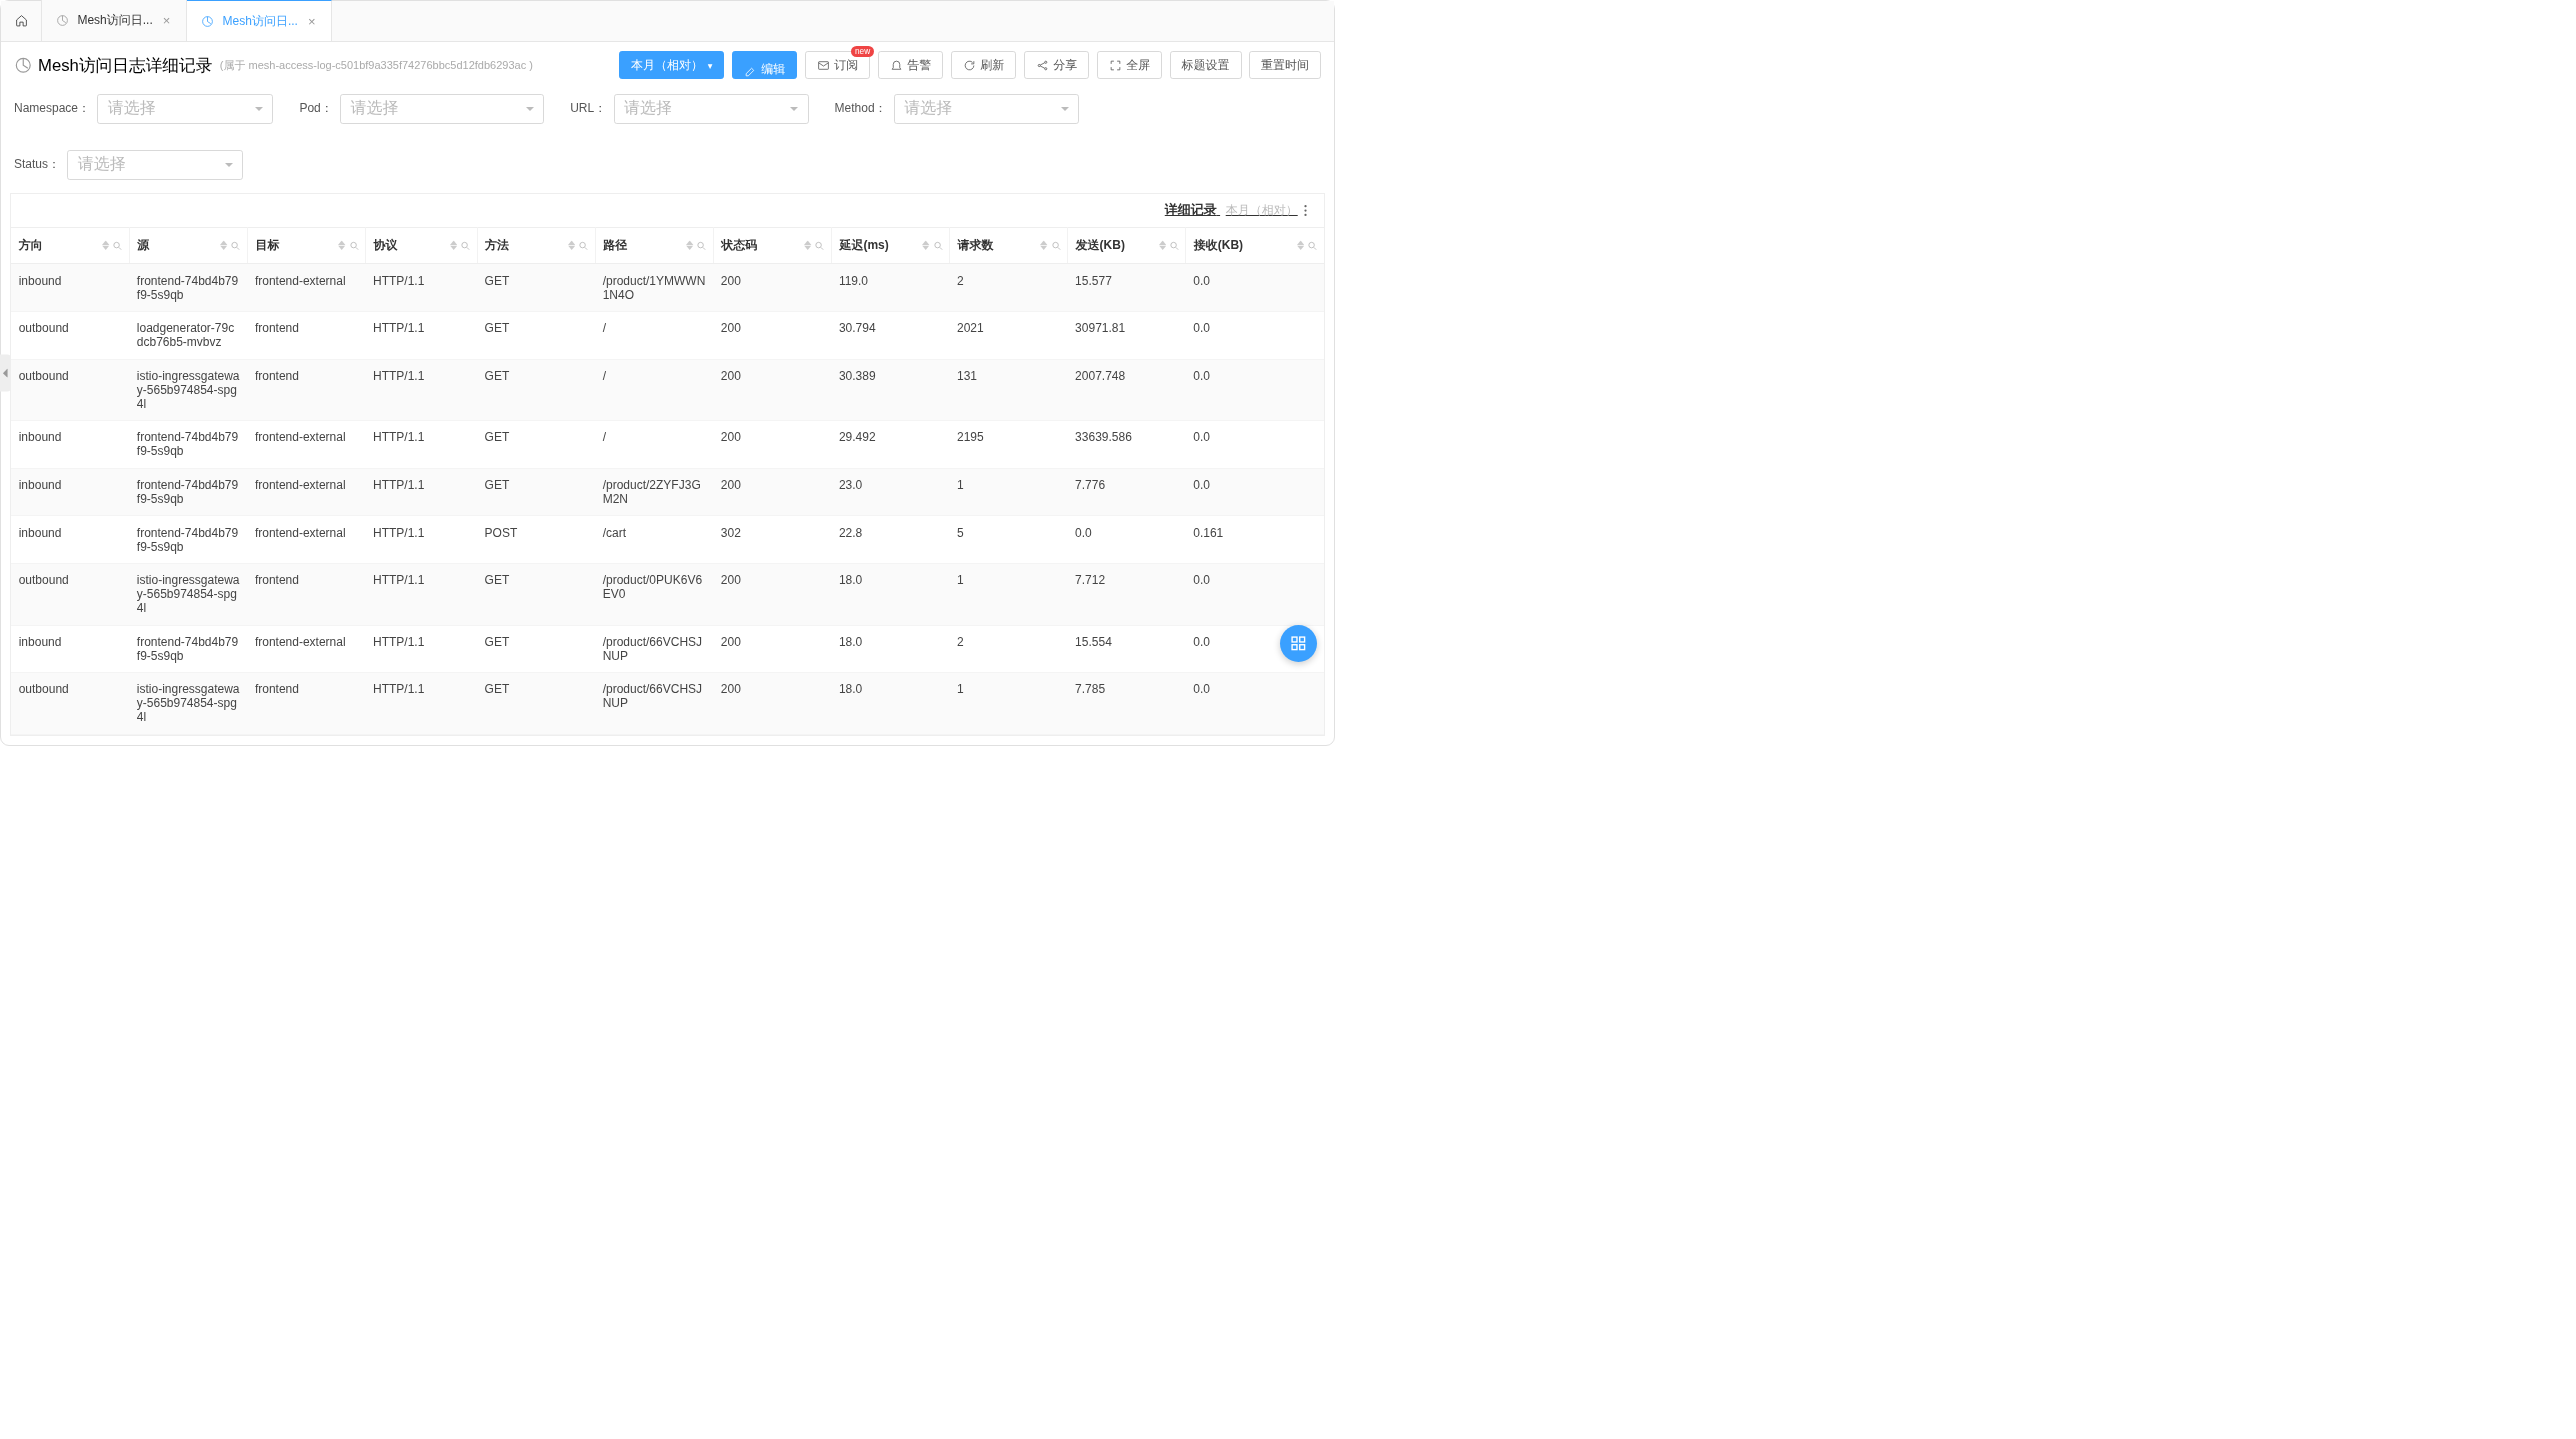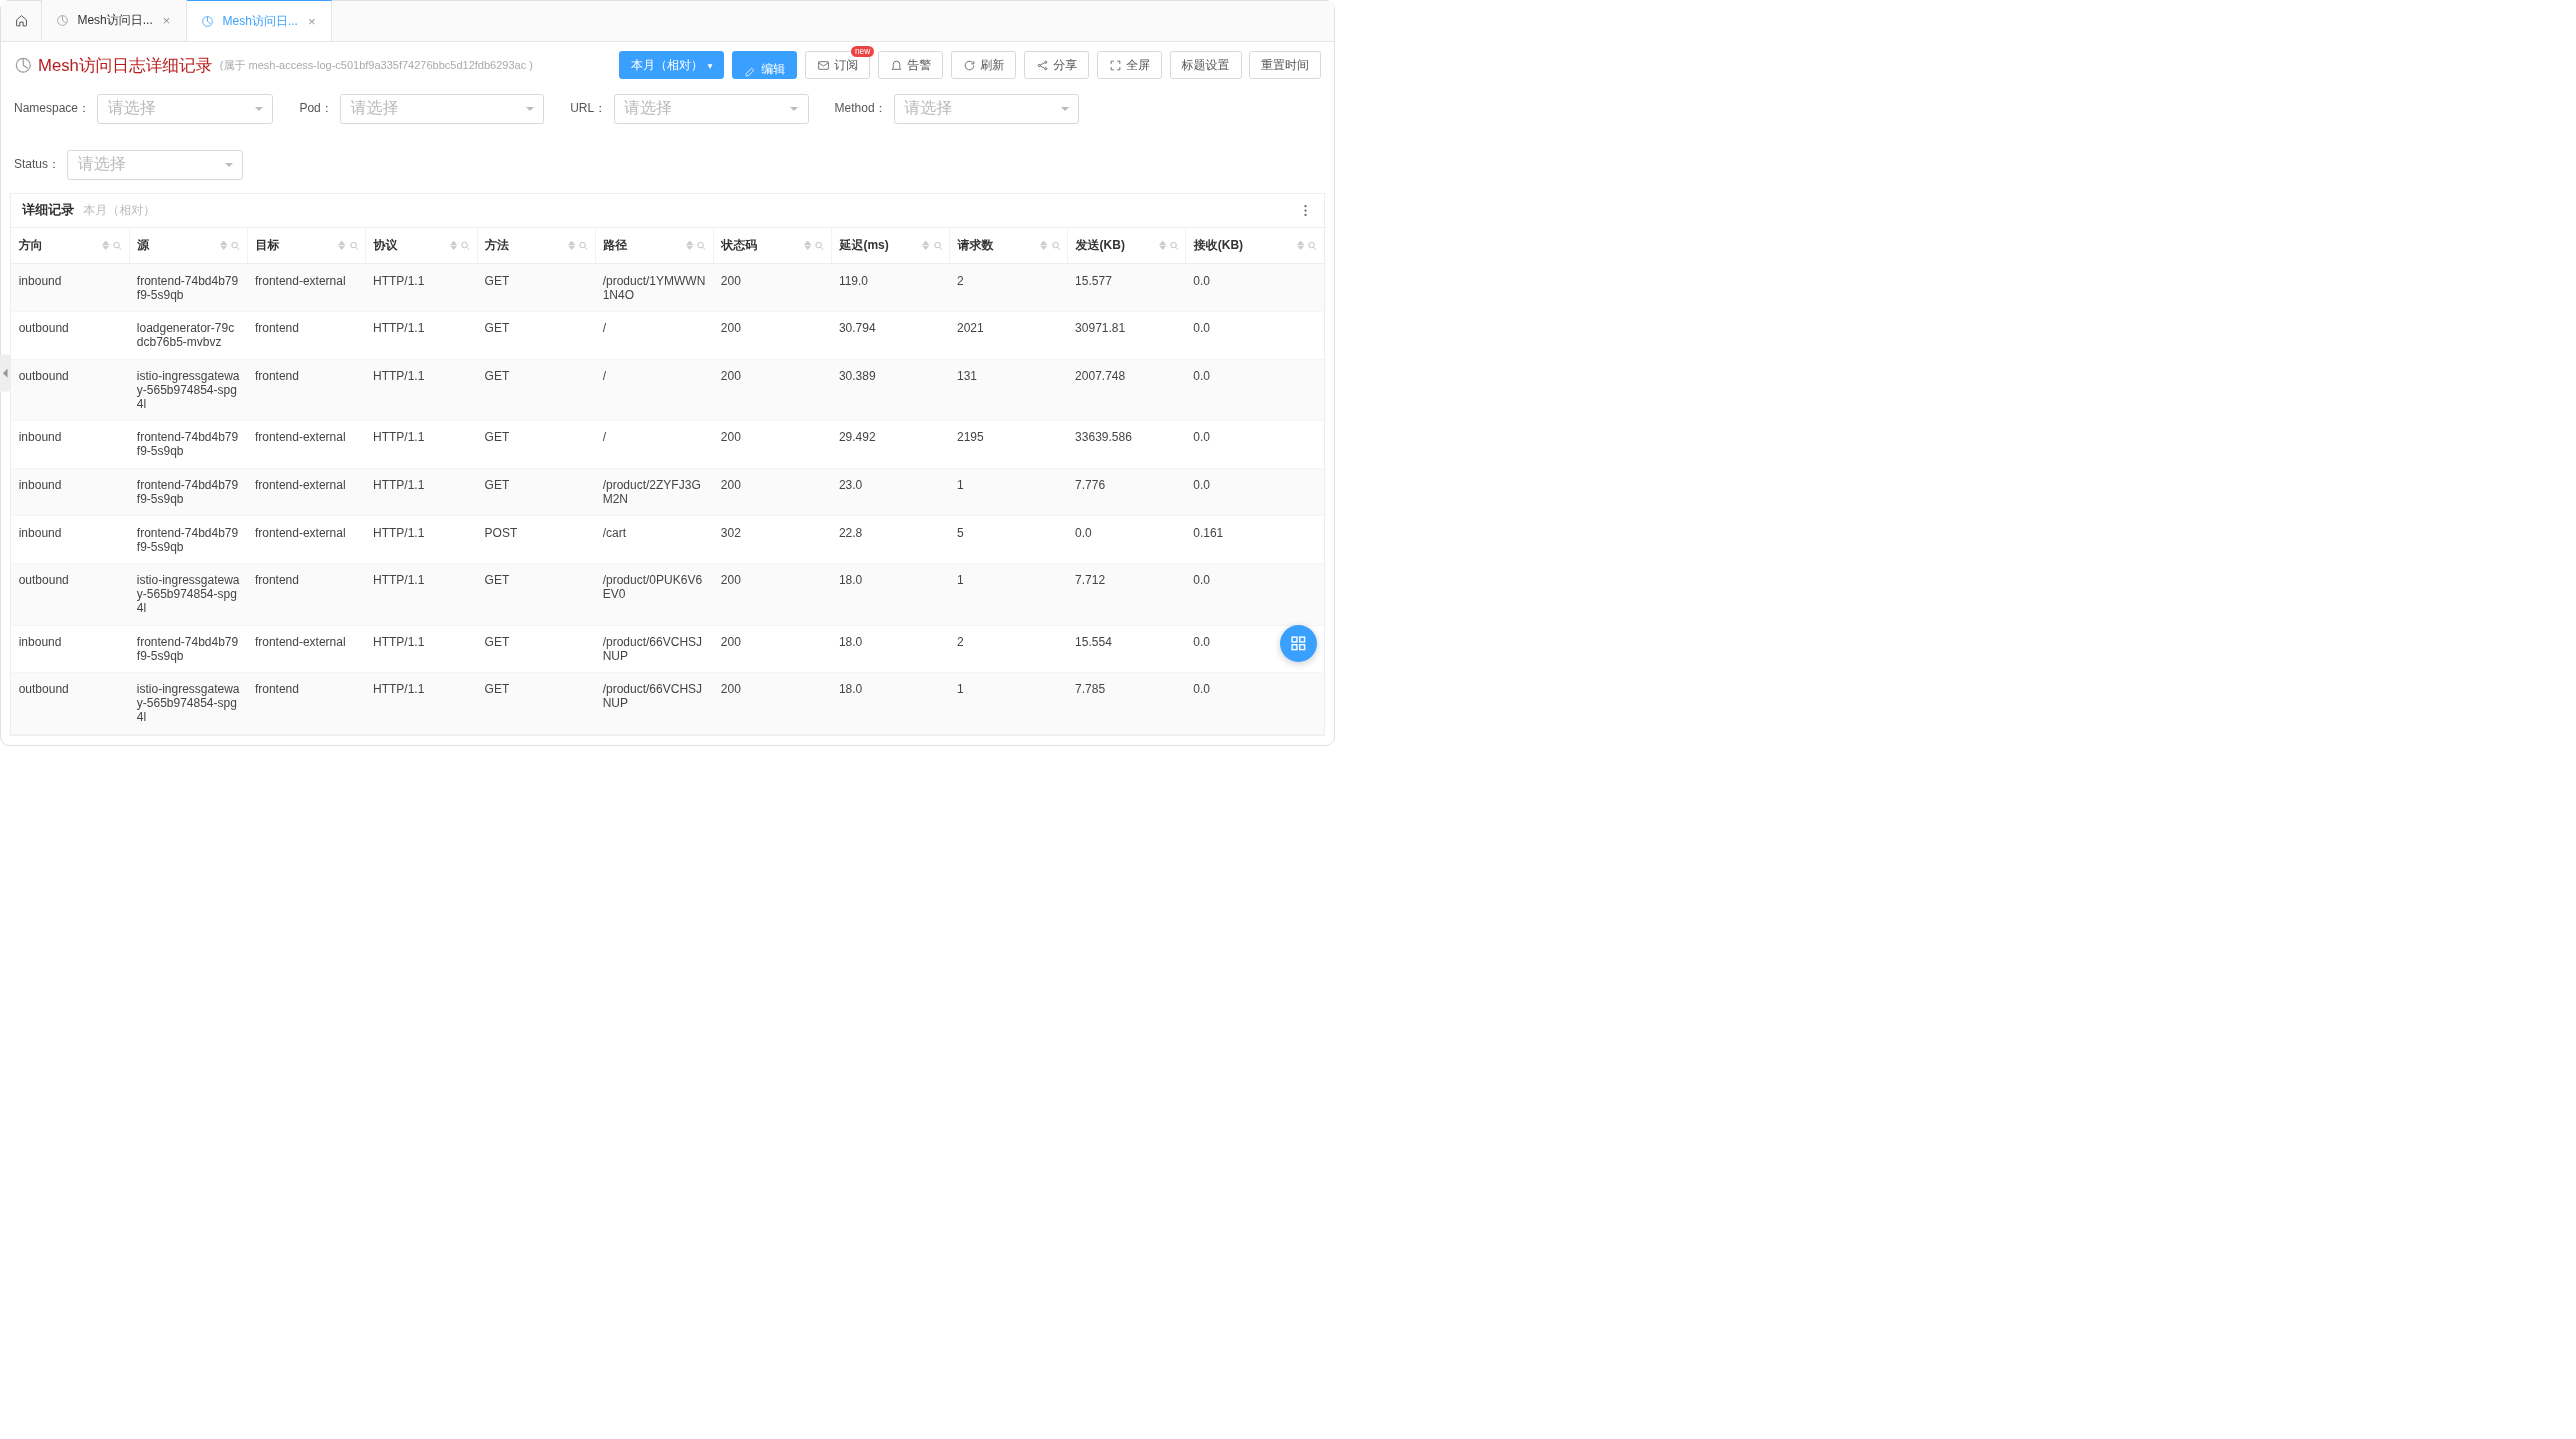--- a/index.html
+++ b/index.html
@@ -18,40 +18,40 @@
 .tab { height: 41px; padding: 0 13px; display: flex; align-items: center; gap: 7.4px; border-right: 0.9px solid #e6e6e6; cursor: pointer; background: #fafafa; position: relative; }
 .tab.active { background: #fff; border-top: 1.9px solid #3aa0ff; }
 .tab-icon { width: 15px; height: 15px; display: flex; align-items: center; justify-content: center; }
 .tab-label { font-size: 12px; color: #333; max-width: 83px; overflow: hidden; white-space: nowrap; text-overflow: ellipsis; }
 .tab.active .tab-label { color: #3aa0ff; }
 .tab-close { width: 13px; height: 13px; color: #999; cursor: pointer; display: flex; align-items: center; justify-content: center; font-size: 13px; }
 
 
 .header { padding: 9.3px 13px 11px 13px; display: flex; align-items: center; justify-content: space-between; }
 .header-left { display: flex; align-items: center; gap: 7.4px; }
-.page-title { font-size: 16.7px; font-weight: 500; color: #b91c1c; display: flex; align-items: center; gap: 5.6px; }
+.page-title { font-size: 16.7px; font-weight: 500; color: #000000; display: flex; align-items: center; gap: 5.6px; }
 .page-subtitle { font-size: 11px; color: #aaa; }
 .header-right { display: flex; align-items: center; gap: 7.4px; flex-wrap: wrap; }
 .btn { height: 28px; padding: 0 11px; border: 0.9px solid #d9d9d9; background: #fff; border-radius: 2.8px; font-size: 12px; color: #555; display: inline-flex; align-items: center; gap: 4.6px; cursor: pointer; position: relative; }
 .btn.primary { background: #3aa0ff; color: #fff; border-color: #3aa0ff; align-items: flex-end; }
 .btn.primary-dark { background: #3aa0ff; color: #fff; border-color: #3aa0ff; }
 .btn .caret { font-size: 9.3px; }
 .badge-new { position: absolute; top: -6.5px; right: -4.6px; background: #ef4444; color: #fff; font-size: 8.3px; padding: 0.9px 3.7px; border-radius: 6.5px; line-height: 1.1; }
 
 
 .filters { padding: 3.7px 13px 13px 13px; display: flex; align-items: center; gap: 26px; flex-wrap: wrap; }
 .filter { display: flex; align-items: center; gap: 7.4px; }
 .filter label { font-size: 12px; color: #555; }
 .select { height: 30px; border: 0.9px solid #d9d9d9; border-radius: 2.8px; padding: 0 26px 0 9.3px; min-width: 176px; font-size: 16px; color: #bbb; position: relative; display: flex; align-items: center; cursor: pointer; }
 .select.small { min-width: 167px; }
 .select::after { content: ""; position: absolute; right: 9.3px; top: 12px; border: 4.6px solid transparent; border-top-color: #bbb; }
 
 
 .panel { margin: 0 9.3px 9.3px 9.3px; border: 0.9px solid #eee; flex: 1; display: flex; flex-direction: column; overflow: hidden; }
-.panel-header { padding: 7.4px 11px; display: flex; align-items: center; justify-content: space-between; }
+.panel-header { padding: 7.4px 11px; display: flex; align-items: center; justify-content: flex-end; text-decoration: underline; }
 .panel-title { font-size: 13px; color: #333; font-weight: 600; }
 .panel-sub { font-size: 12px; color: #bbb; margin-left: 5.6px; font-weight: 400; }
 .more-icon { width: 15px; height: 15px; cursor: pointer; color: #666; }
 
 
 .table-wrap { flex: 1; overflow: auto; }
 table { width: 100%; border-collapse: collapse; table-layout: fixed; }
 thead th { text-align: left; padding: 9.3px 7.4px; border-top: 0.9px solid #eee; border-bottom: 0.9px solid #eee; font-size: 12px; font-weight: 600; color: #333; background: #fff; position: relative; border-right: 0.9px solid #f2f2f2; }
 thead th:last-child { border-right: none; }
 .th-icons { position: absolute; right: 5.6px; top: 50%; transform: translateY(-50%); display: flex; align-items: center; gap: 2.8px; }

